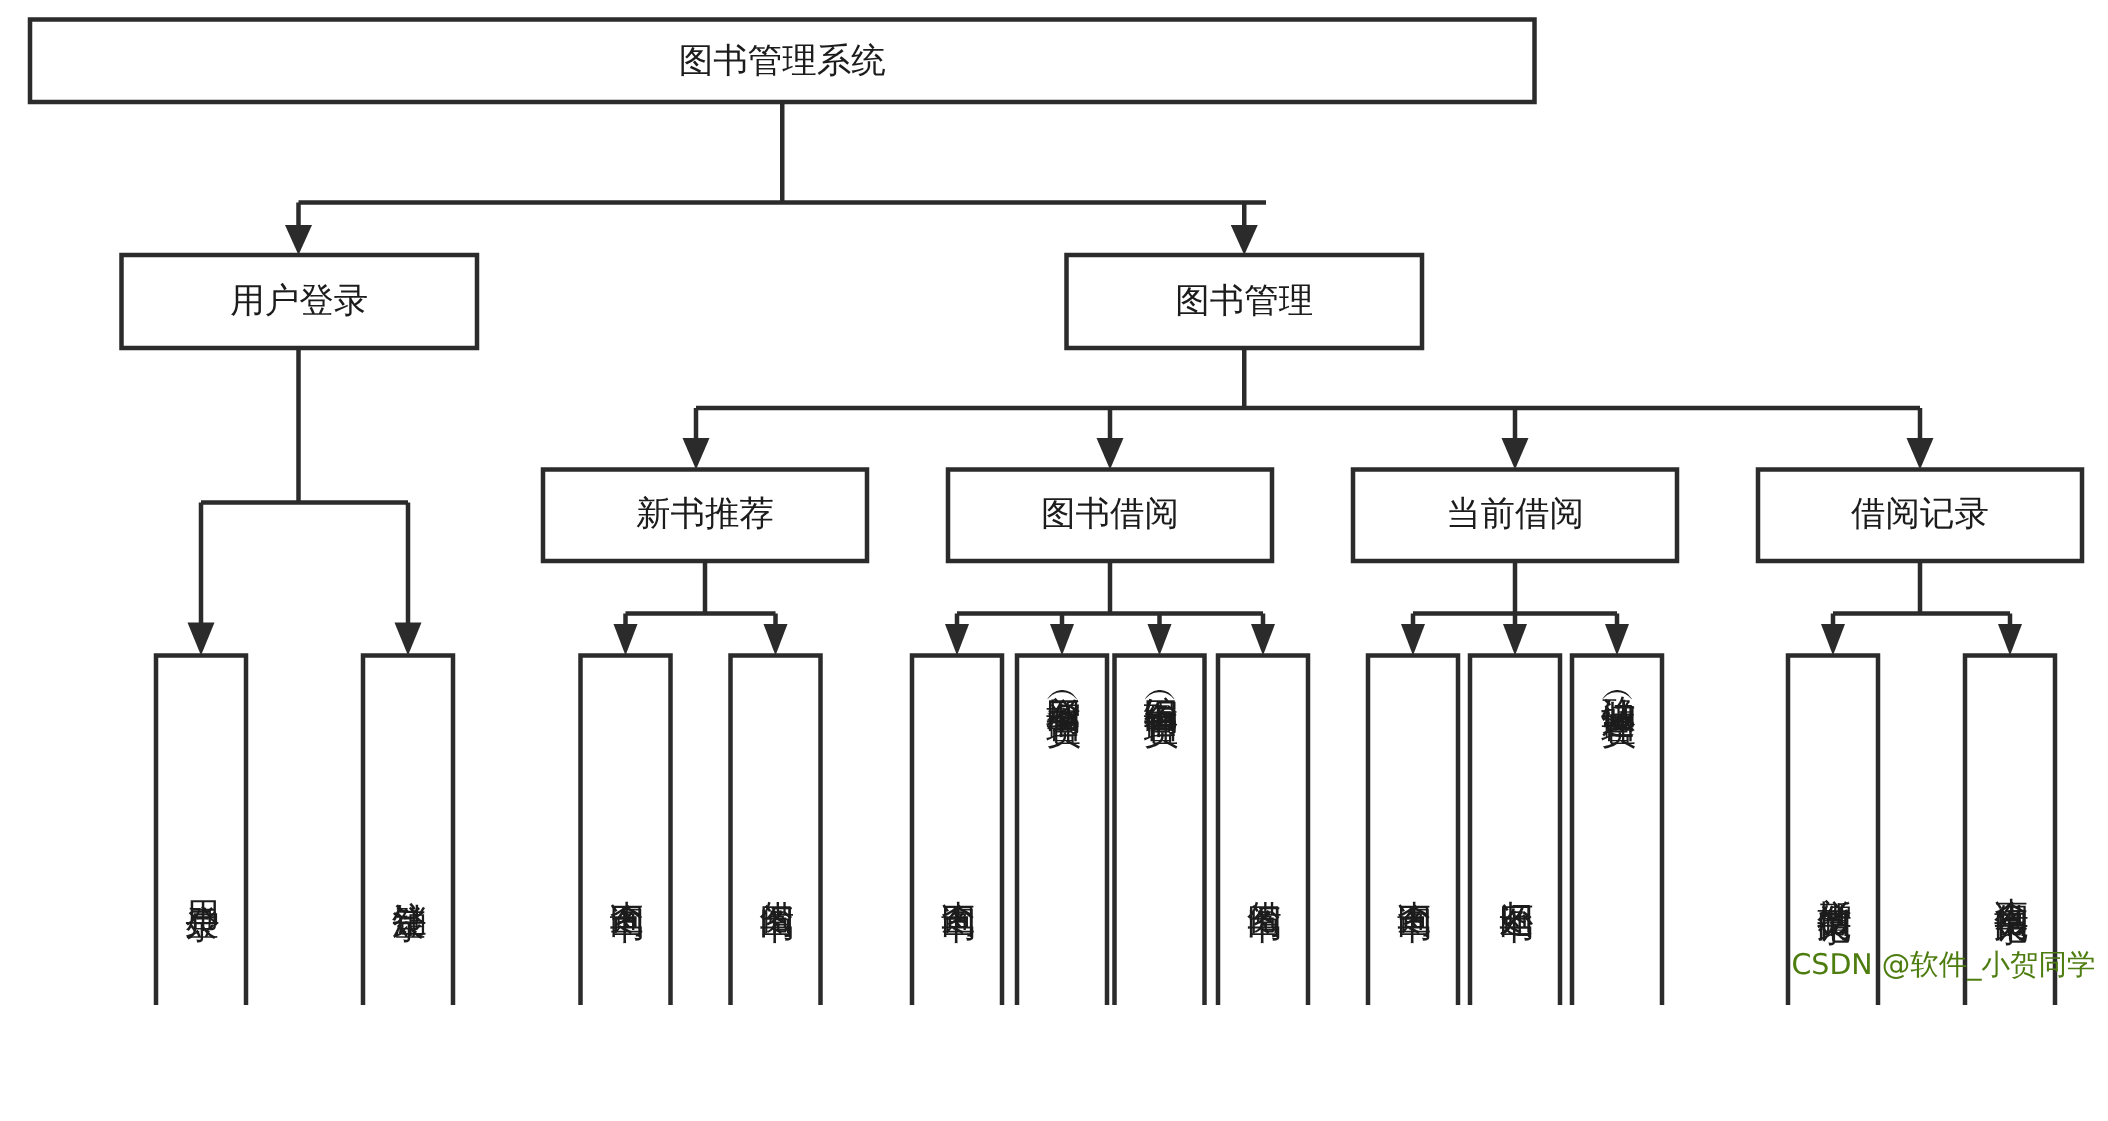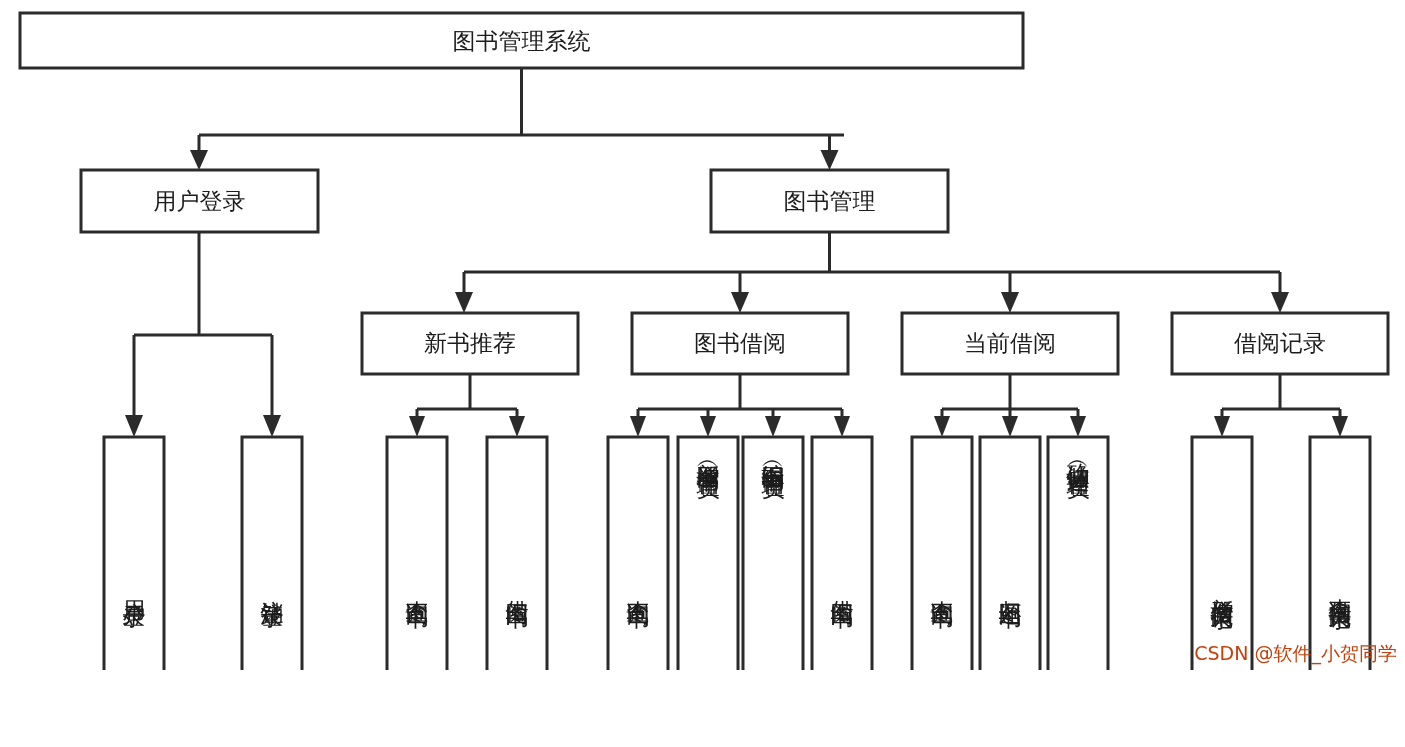--- a/index.html
+++ b/index.html
@@ -60,24 +60,24 @@
     text-align: center;
     display: flex;
     align-items: center;
     justify-content: center;
     pointer-events: none;
     white-space: nowrap;
   }
   .watermark {
     position: absolute;
     right: 8px;
-    bottom: 3px;
+    bottom: 14px;
     font-family: "DejaVu Sans", "Liberation Sans", sans-serif;
     font-size: 19px;
-    color: #c2410c;
+    color: #4d7c0f;
     white-space: nowrap;
   }
 </style>
 </head>
 <body>
 
 <div id="diagram-root">
 
   <svg class="flowchart" viewBox="0 0 1405 747">
 

